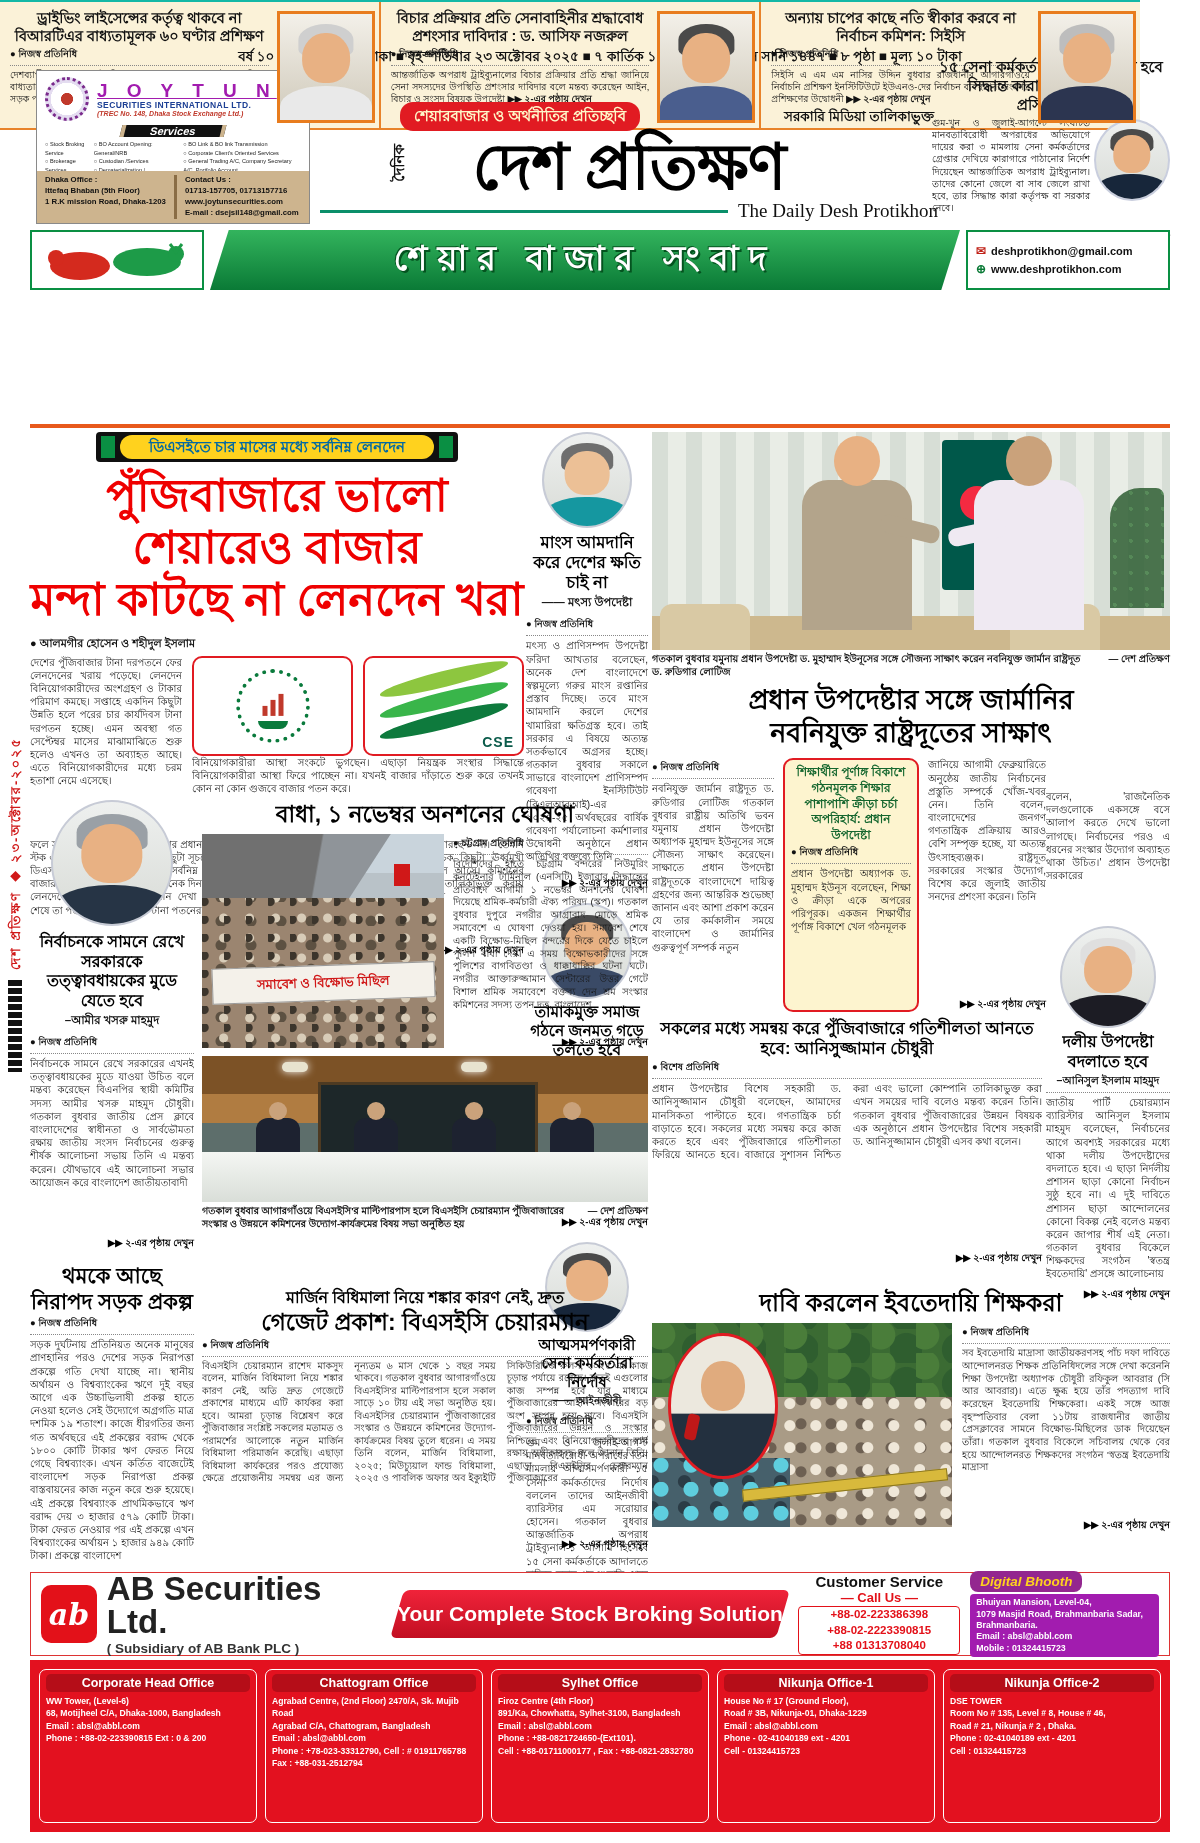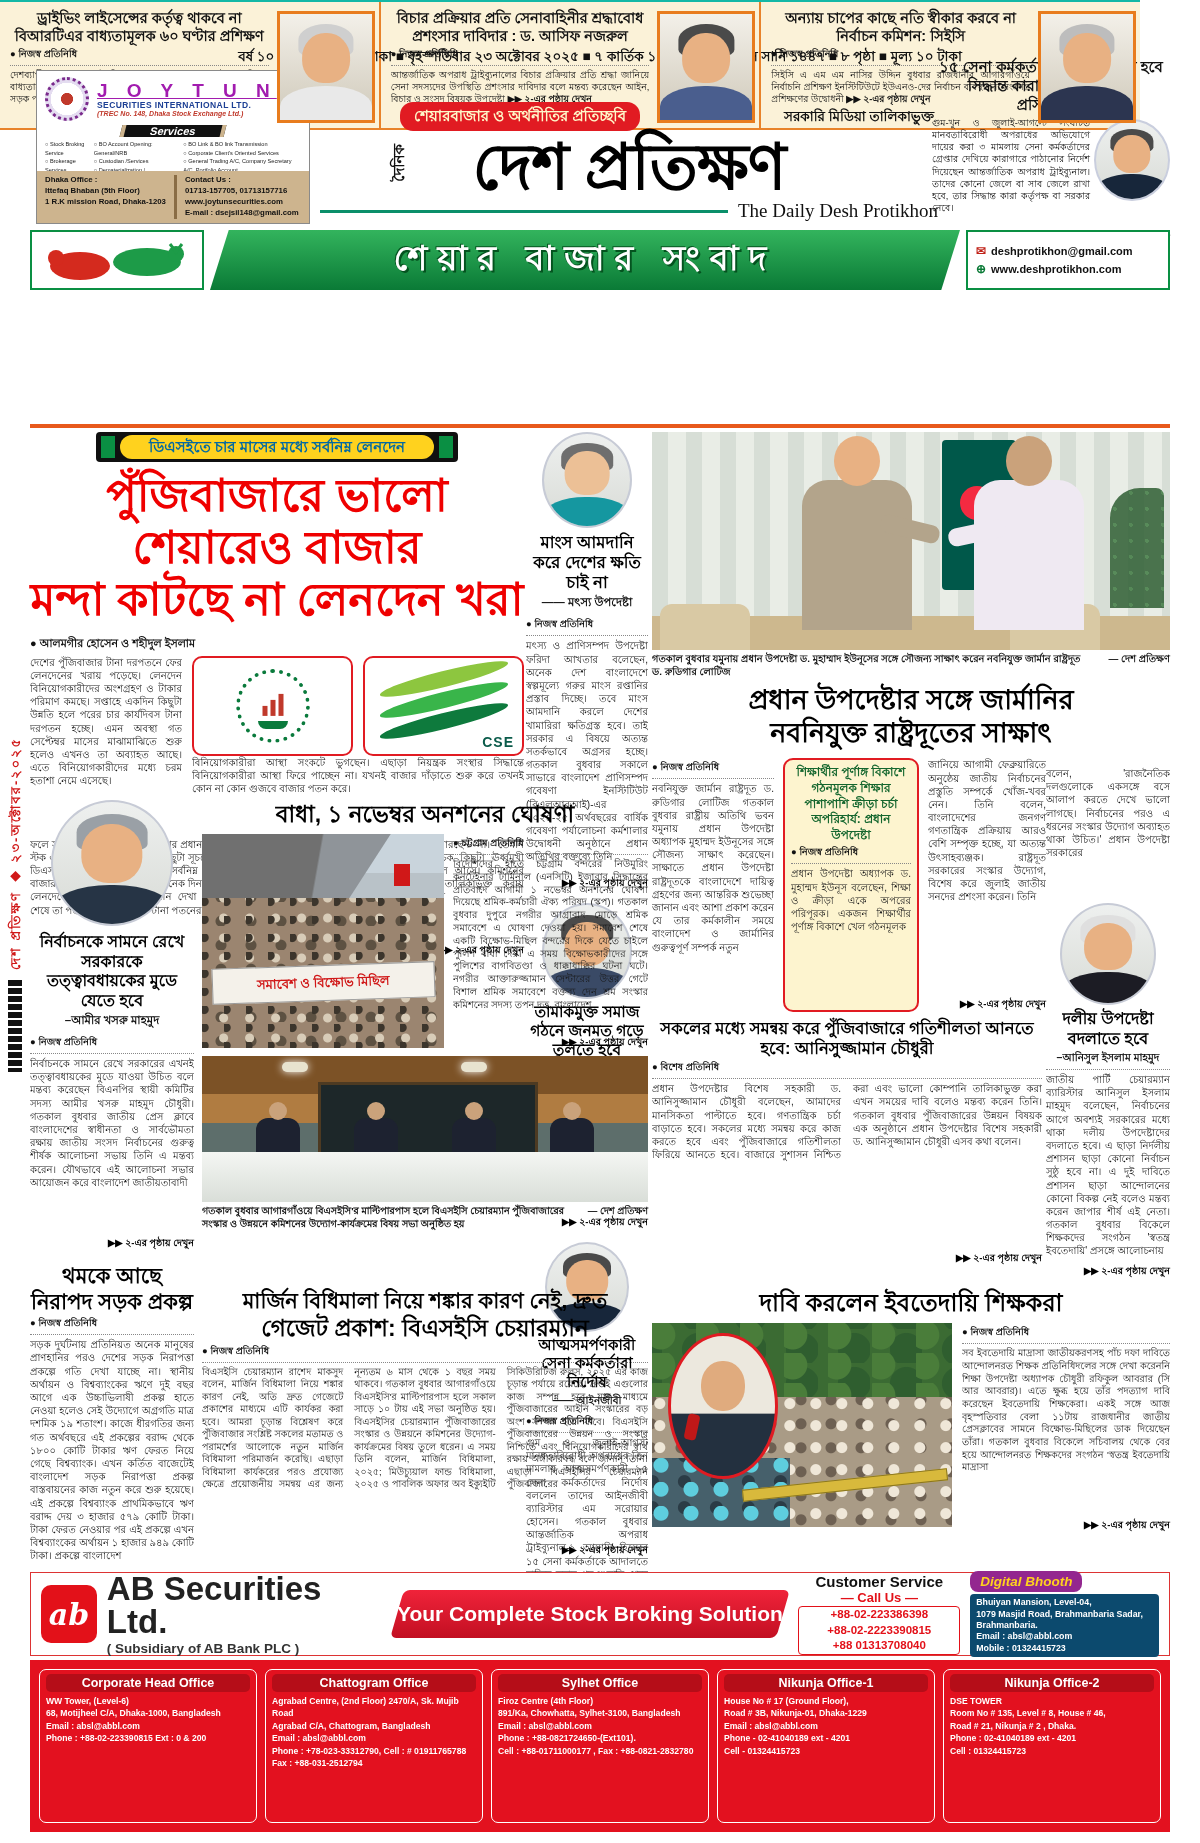--- a/index.html
+++ b/index.html
@@ -117,21 +117,21 @@
   .ph-flag::after{content:"";position:absolute;left:18px;top:46px;width:34px;height:34px;border-radius:50%;background:#f42a41;}
   .ph-man{position:absolute;bottom:20px;width:110px;height:150px;border-radius:26px 26px 0 0;}
   .ph-man::before{content:"";position:absolute;left:50%;top:-44px;transform:translateX(-50%);width:46px;height:50px;border-radius:50%;background:#e8b183;}
   .ph-left{left:150px;background:#b3a48b;} .ph-left::after{content:"";position:absolute;right:-28px;top:40px;width:60px;height:18px;background:#b3a48b;border-radius:8px;transform:rotate(14deg);}
   .ph-right{left:322px;background:#efe9f2;} .ph-right::before{background:#caa27b;}
   .ph-right::after{content:"";position:absolute;left:-26px;top:44px;width:58px;height:18px;background:#efe9f2;border-radius:8px;transform:rotate(-12deg);}
   .ph-plant{position:absolute;right:6px;top:56px;width:54px;height:120px;background:radial-gradient(circle at 30% 30%,#3f7a42 12%,transparent 13%) 0 0/16px 16px,#2f5e33;border-radius:30px 8px 0 0;opacity:.85;}
   .ph-couch{position:absolute;bottom:0;width:90px;height:46px;background:#d9c9a4;border-radius:12px 12px 0 0;}
   .ph-couch.r{right:70px;} .ph-couch.l{left:8px;}
   
-  #doliyo{left:1046px;top:767px;width:124px;}
+  #doliyo{left:1046px;top:790px;width:124px;}
   
   #kcol{left:30px;top:800px;width:164px;}
   .k-port{width:118px;height:122px;margin:0 auto 6px;}
   
   #ctg{left:202px;top:800px;width:446px;}
   .ctg-h{font-size:23px;}
   .ctg-row{display:grid;grid-template-columns:242px 1fr;column-gap:9px;margin-top:6px;height:214px;}
   .photo-procession{width:242px;height:214px;background:linear-gradient(#c9d4dc 0 18%,#b9c2c8 18% 30%,#a08a70 30%);}
   .pp-overpass{position:absolute;left:0;top:0;width:78%;height:30%;background:linear-gradient(100deg,#707070 60%,#8f9499 61%);clip-path:polygon(0 0,100% 0,78% 100%,0 100%);}
   .pp-crowd{position:absolute;left:0;right:0;top:30%;bottom:0;
@@ -181,21 +181,21 @@
   .ab-ribbon{flex:1;height:48px;margin:0 6px;background:linear-gradient(#f0233a,#c20f22);transform:skewX(-16deg);
       display:flex;align-items:center;justify-content:center;border-radius:6px;}
   .ab-ribbon span{transform:skewX(16deg);color:#fff;font-weight:800;font-size:21px;white-space:nowrap;}
   .ab-cs{width:168px;text-align:center;}
   .ab-cs .t{font-weight:800;font-size:15px;color:#111;}
   .ab-cs .c{font-weight:800;font-size:13px;color:#e31119;}
   .ab-cs .p{font-weight:800;font-size:11.5px;color:#e31119;border:1.5px solid #e31119;border-radius:4px;margin-top:1px;padding:0 2px;white-space:pre-line;line-height:1.35;}
   .ab-booth{width:196px;font-size:8.8px;line-height:1.3;}
   .ab-booth .bt1{background:#93278f;color:#ffd21e;font-weight:800;font-style:italic;font-size:13.5px;
       padding:2px 10px;border-radius:8px;display:inline-block;}
-  .ab-booth .bl{background:#0c4a6e;color:#fff;padding:3px 6px;border-radius:4px;margin-top:2px;font-weight:bold;white-space:pre-line;}
+  .ab-booth .bl{background:#a21caf;color:#fff;padding:3px 6px;border-radius:4px;margin-top:2px;font-weight:bold;white-space:pre-line;}
   #aboffices{left:30px;top:1660px;width:1140px;height:172px;background:#e3111f;display:grid;grid-template-columns:repeat(5,1fr);gap:8px;padding:9px;box-sizing:border-box;}
   .office{border:1.5px solid #fff;border-radius:7px;padding:4px 6px;color:#fff;overflow:hidden;}
   .office .ot{background:#b50d18;border-radius:5px;text-align:center;font-weight:bold;font-size:12.5px;padding:2px 0;margin-bottom:3px;}
   .office .ol{font-size:8.6px;font-weight:bold;line-height:1.45;white-space:pre-line;}
   
   #rail{left:6px;top:690px;height:280px;writing-mode:vertical-rl;transform:rotate(180deg);
       color:#d01818;font-weight:bold;font-size:13px;letter-spacing:2px;}
   #railbar{left:8px;top:980px;width:14px;height:92px;background:repeating-linear-gradient(#111 0 6px,#fff 6px 8px);}
 </style>
 </head>
@@ -524,21 +524,21 @@
 
   <div id="sokoler" class="abs">
     <div class="hl" style="font-size:16.5px;">সকলের মধ্যে সমন্বয় করে পুঁজিবাজারে গতিশীলতা আনতে হবে: আনিসুজ্জামান চৌধুরী</div>
     <div class="rep">● বিশেষ প্রতিনিধি</div>
     <div class="dot"></div>
     <div class="bt so-body">প্রধান উপদেষ্টার বিশেষ সহকারী ড. আনিসুজ্জামান চৌধুরী বলেছেন, আমাদের মানসিকতা পাল্টাতে হবে। গণতান্ত্রিক চর্চা বাড়াতে হবে। সকলের মধ্যে সমন্বয় করে কাজ করতে হবে এবং পুঁজিবাজারে গতিশীলতা ফিরিয়ে আনতে হবে। বাজারে সুশাসন নিশ্চিত করা এবং ভালো কোম্পানি তালিকাভুক্ত করা এখন সময়ের দাবি বলেও মন্তব্য করেন তিনি। গতকাল বুধবার পুঁজিবাজারের উন্নয়ন বিষয়ক এক অনুষ্ঠানে প্রধান উপদেষ্টার বিশেষ সহকারী ড. আনিসুজ্জামান চৌধুরী এসব কথা বলেন।</div>
     <div class="more">▶▶ ২-এর পৃষ্ঠায় দেখুন</div>
   </div>
 
   <div id="marginart" class="abs">
-    <div class="hl" style="font-size:21px;">মার্জিন বিধিমালা নিয়ে শঙ্কার কারণ নেই, দ্রুত</div>
+    <div class="hl" style="font-size:16px;">মার্জিন বিধিমালা নিয়ে শঙ্কার কারণ নেই, দ্রুত</div>
     <div class="hl" style="font-size:23px;">গেজেট প্রকাশ: বিএসইসি চেয়ারম্যান</div>
     <div class="rep">● নিজস্ব প্রতিনিধি</div>
     <div class="dot"></div>
     <div class="bt mg-body" style="font-size:9.5px;">বিএসইসি চেয়ারম্যান রাশেদ মাকসুদ বলেন, মার্জিন বিধিমালা নিয়ে শঙ্কার কারণ নেই, অতি দ্রুত গেজেটে প্রকাশের মাধ্যমে এটি কার্যকর করা হবে। আমরা চূড়ান্ত বিশ্লেষণ করে পুঁজিবাজার সংশ্লিষ্ট সকলের মতামত ও পরামর্শের আলোকে নতুন মার্জিন বিধিমালা পরিমার্জন করেছি। এছাড়া বিধিমালা কার্যকরের পরও প্রযোজ্য ক্ষেত্রে প্রয়োজনীয় সমন্বয় এর জন্য নূন্যতম ৬ মাস থেকে ১ বছর সময় থাকবে। গতকাল বুধবার আগারগাঁওয়ে বিএসইসি'র মাল্টিপারপাস হলে সকাল সাড়ে ১০ টায় এই সভা অনুষ্ঠিত হয়। বিএসইসির চেয়ারম্যান পুঁজিবাজারের সংস্কার ও উন্নয়নে কমিশনের উদ্যোগ-কার্যক্রমের বিষয় তুলে ধরেন। এ সময় তিনি বলেন, মার্জিন বিধিমালা, ২০২৫; মিউচ্যুয়াল ফান্ড বিধিমালা, ২০২৫ ও পাবলিক অফার অব ইক্যুইটি সিকিউরিটিজ রুলস, ২০২৫ এর কাজ চূড়ান্ত পর্যায়ে রয়েছে। দ্রুতই এগুলোর কাজ সম্পন্ন হবে যার মাধ্যমে পুঁজিবাজারের আইনি সংস্কারের বড় অংশ সম্পন্ন হয়ে যাবে। বিএসইসি পুঁজিবাজারের উন্নয়ন ও সংস্কার নিশ্চিতে এবং বিনিয়োগকারীদের স্বার্থ রক্ষায় অঙ্গীকারবদ্ধ বলে জানান তিনি। এছাড়া বিএসইসির চেয়ারম্যান পুঁজিবাজারের</div>
     <div class="more">▶▶ ২-এর পৃষ্ঠায় দেখুন</div>
   </div>
 
   <div id="ibtedayi" class="abs">
     <div class="hl" style="font-size:24px;">দাবি করলেন ইবতেদায়ি শিক্ষকরা</div>
     <div class="ib-row">

